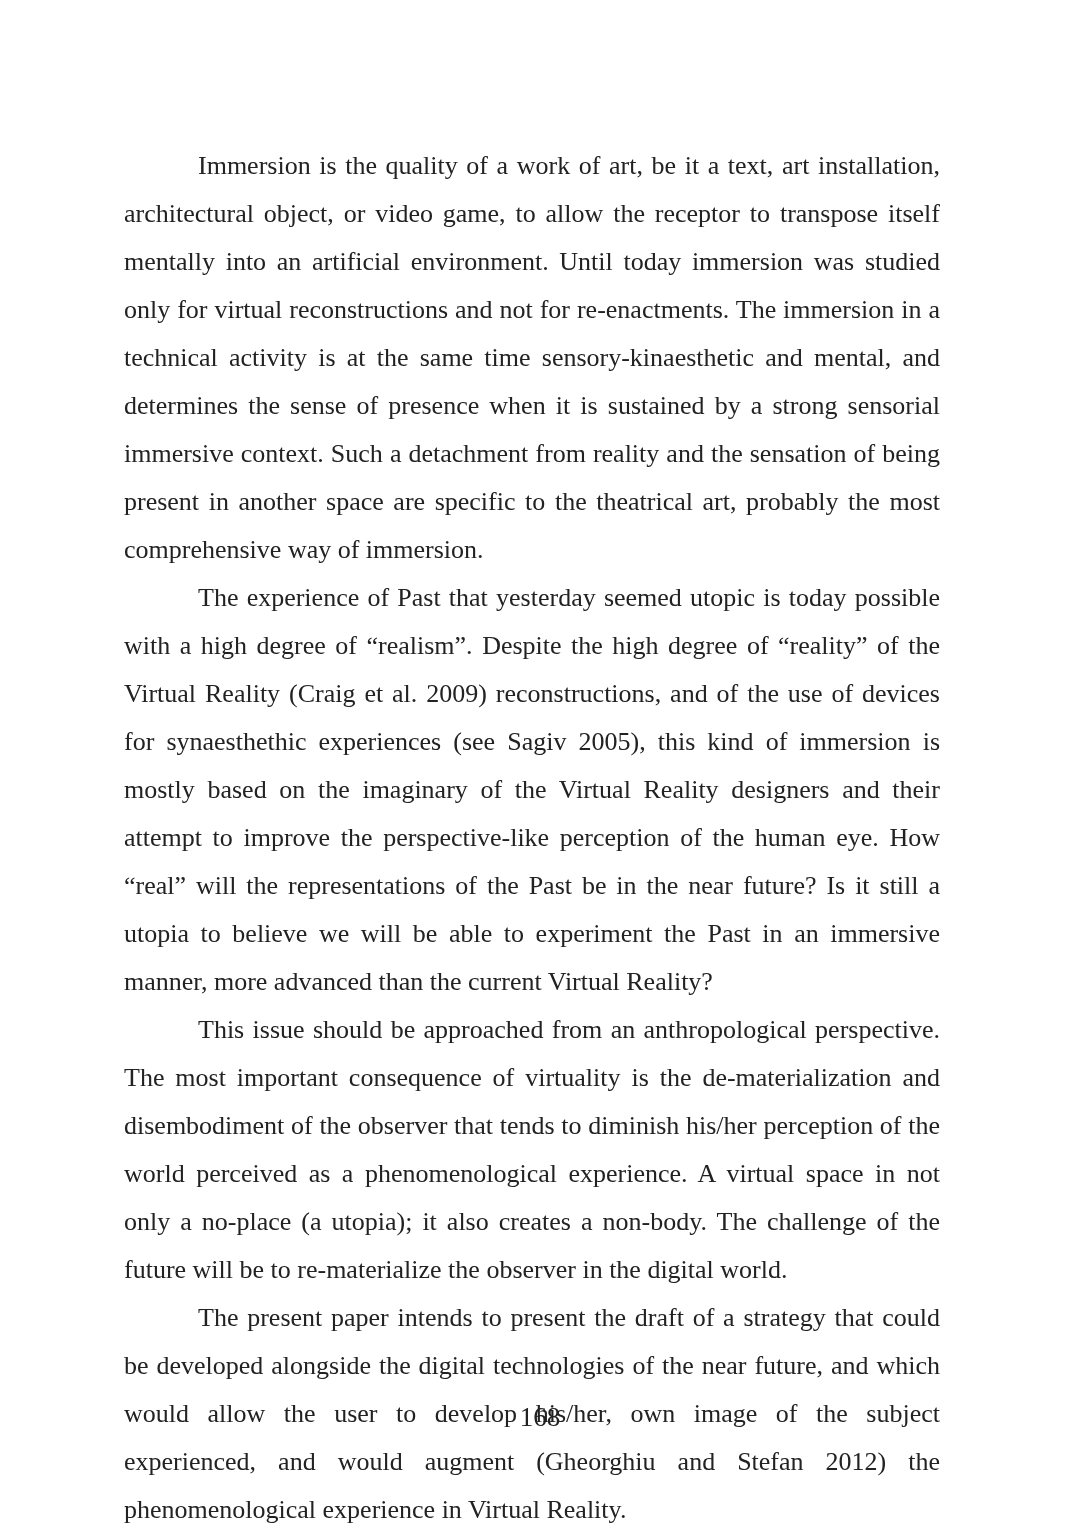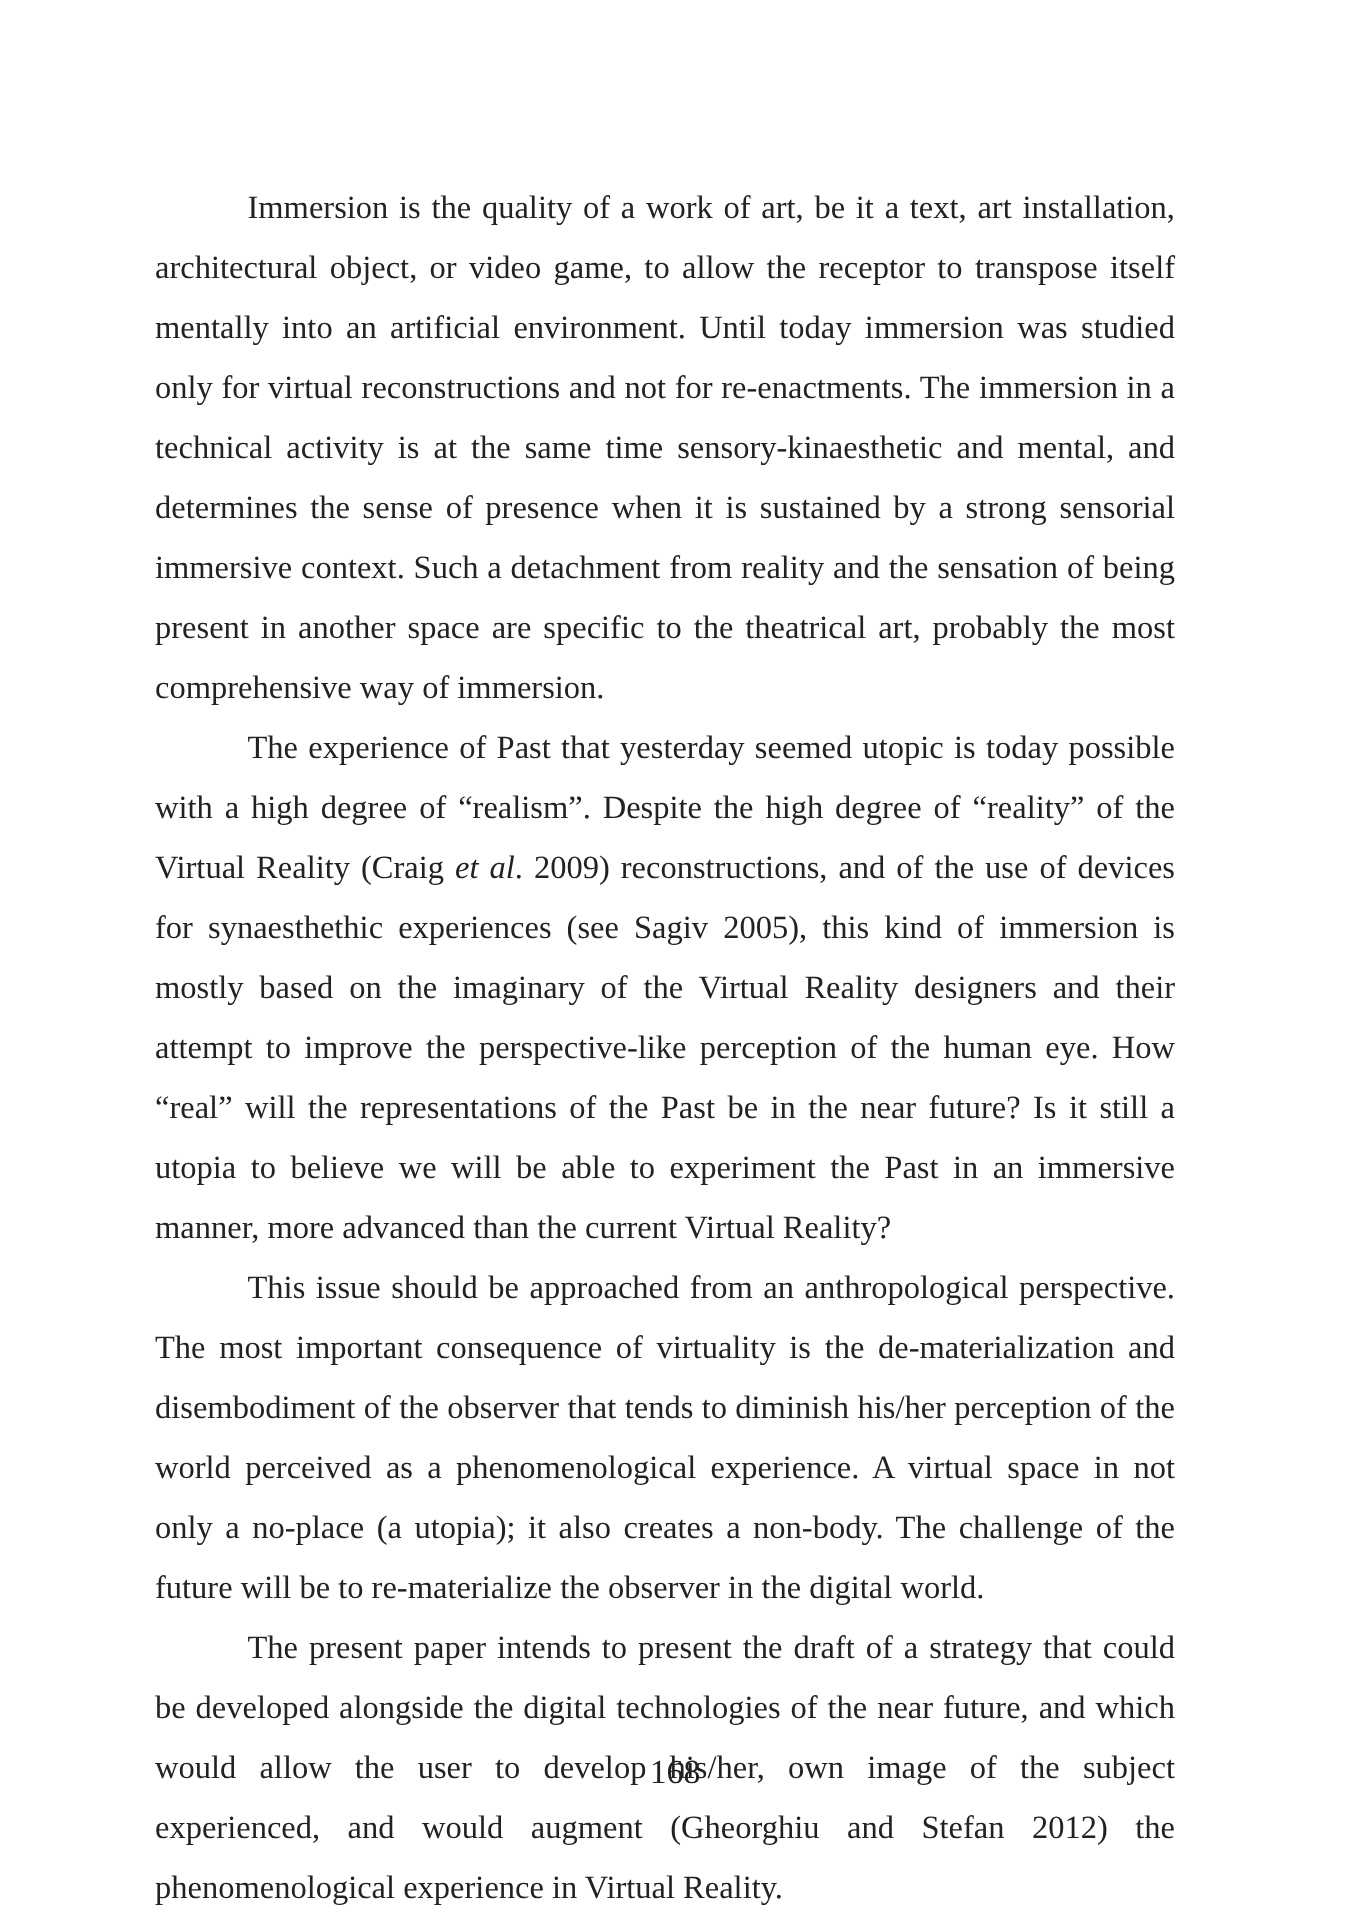--- a/index.html
+++ b/index.html
@@ -15,21 +15,21 @@
       color: #222222;
       text-align: justify;
       text-align-last: left;
     }
     .para {
       margin: 0;
       padding: 0;
       text-indent: 74px;
       hyphens: manual;
     }
-    .para .it { font-style: italic; }
+    .para .it { }
     .page-number {
       position: absolute;
       left: 0;
       width: 1080px;
       top: 1402px;
       text-align: center;
       font-family: "Liberation Serif", serif;
       font-size: 27px;
       color: #222222;
     }

